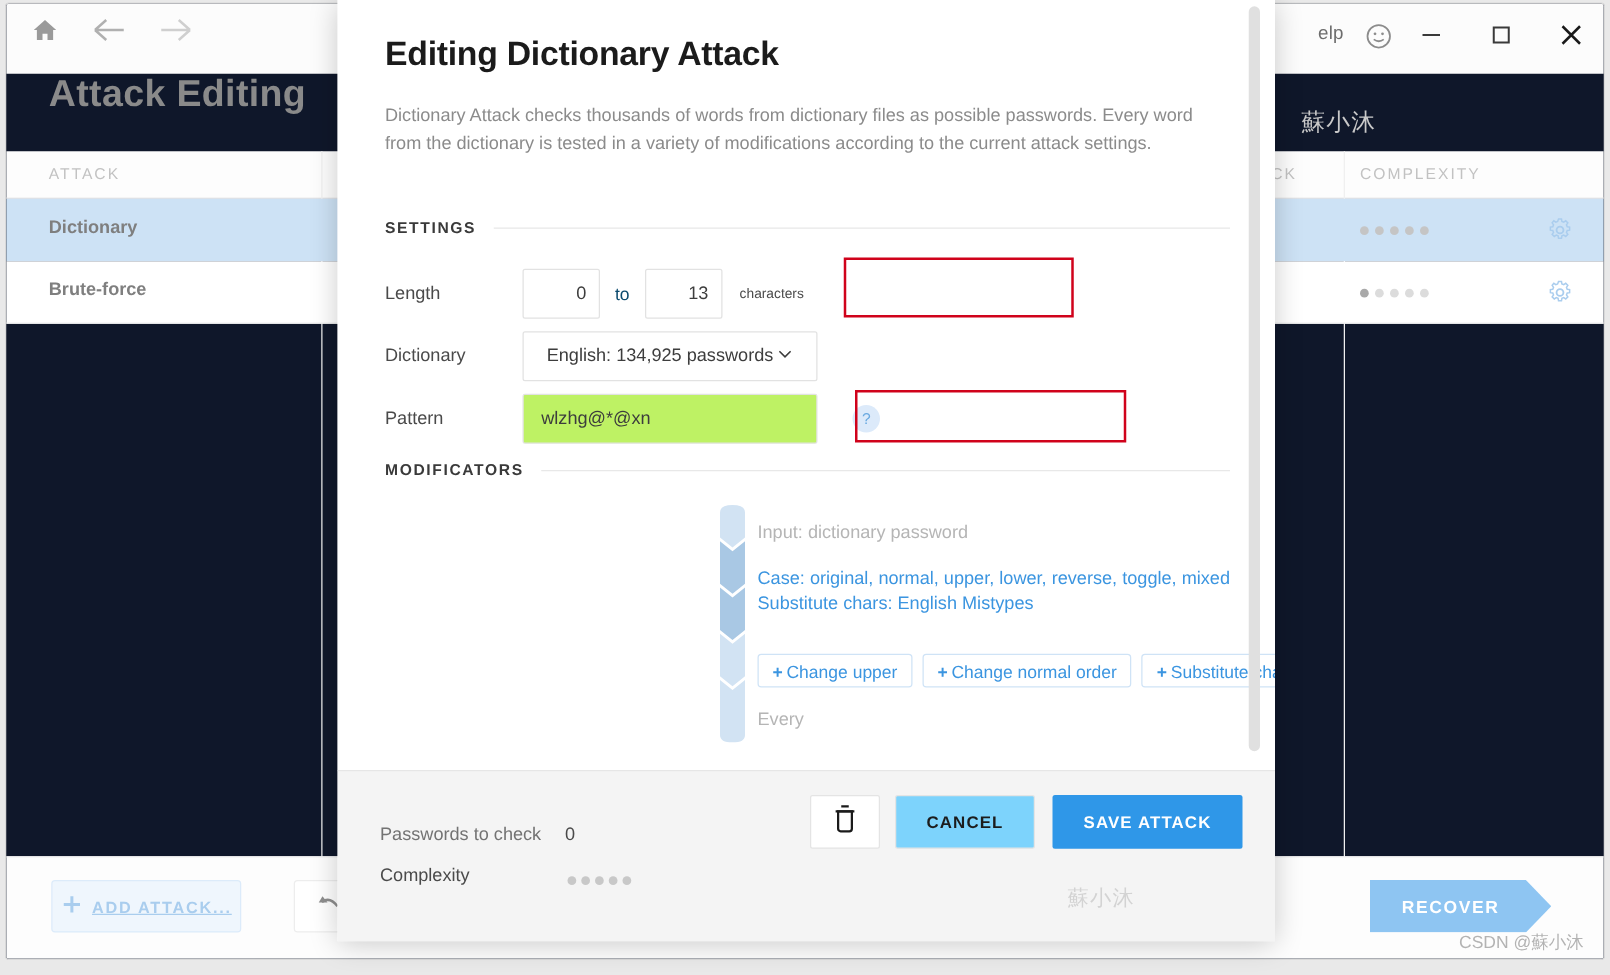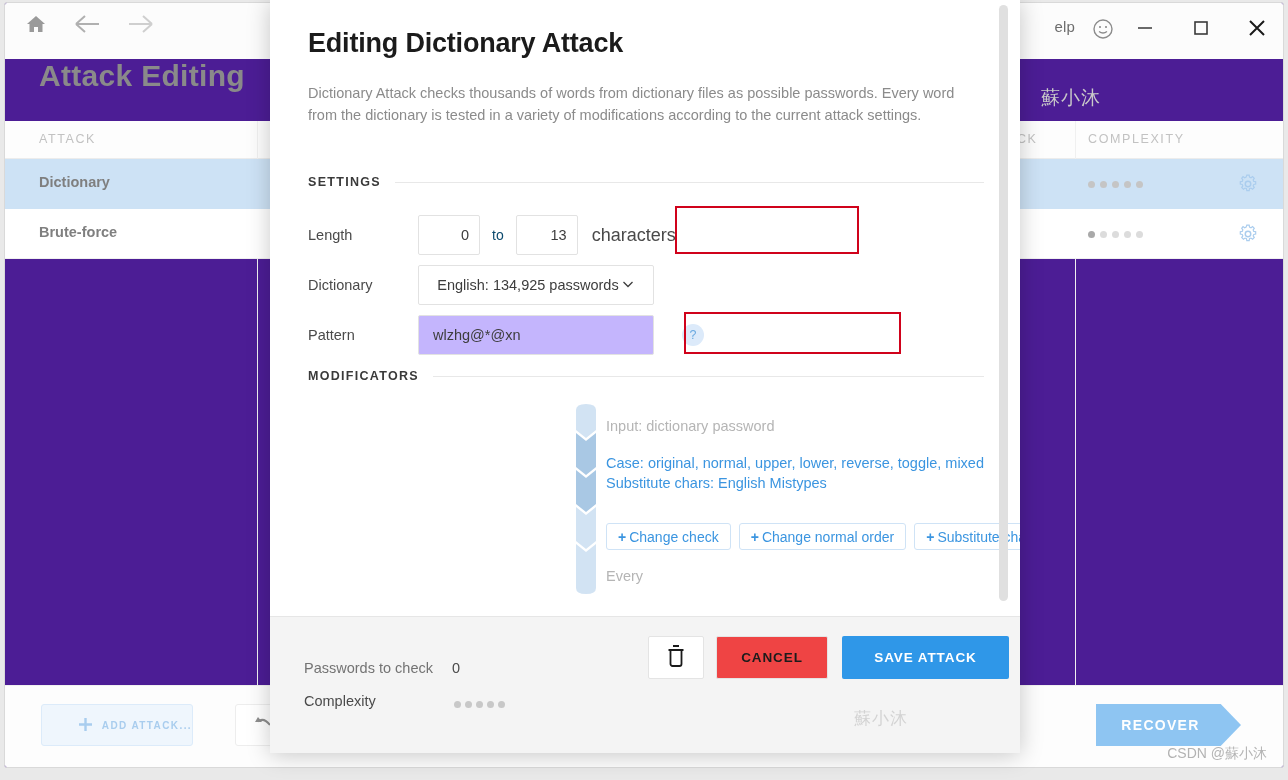--- a/index.html
+++ b/index.html
@@ -7,21 +7,21 @@
     width: 1288px; height: 780px;
     overflow: hidden;
     background: #ffffff;
     font-family: "Liberation Sans", sans-serif;
   }
   #root { position: relative; width: 1288px; height: 780px; background: #e9e9e9; }
 
   
   .app-window {
     position: absolute; left: 4px; top: 2px; width: 1280px; height: 766px;
-    background: #4c1d95; border: 1px solid #d9d9d9; border-radius: 3px;
+    background: #0f172a; border: 1px solid #d9d9d9; border-radius: 3px;
     overflow: hidden;
   }
   .app-titlebar {
     position: absolute; left: 0; top: 0; width: 100%; height: 56px;
     background: #fcfcfc;
   }
   .nav-icons { position: absolute; left: 20px; top: 10px; display: flex; align-items: center; gap: 26px; }
   .nav-icons svg { display: block; }
 
   .help-label {
@@ -72,22 +72,22 @@
   .dot.on2 { background: #a9a9a9; }
   .gear-cell { position: absolute; left: 1232px; top: 14px; }
 
   .app-footer {
     position: absolute; left: 0; bottom: 0; width: 100%; height: 82px;
     background: #fdfdfd; border-top: 1px solid #f0f0f0;
   }
   .add-attack-btn {
     position: absolute; left: 36px; top: 18px; width: 152px; height: 42px;
     background: #eff6fd; border: 1px solid #dcebfa; border-radius: 3px;
-    display: flex; align-items: center; justify-content: flex-end; gap: 8px;
-    font-size: 10px; font-weight: bold; letter-spacing: 1.4px; color: #a9cdee;
+    display: flex; align-items: center; justify-content: center; gap: 8px;
+    font-size: 13px; font-weight: bold; letter-spacing: 1.4px; color: #a9cdee; text-decoration: underline;
   }
   .undo-btn {
     position: absolute; left: 230px; top: 18px; width: 58px; height: 42px;
     background: #ffffff; border: 1px solid #ededed; border-radius: 3px;
     display: flex; align-items: center; justify-content: center;
   }
   .recover-btn {
     position: absolute; right: 42px; top: 18px; width: 145px; height: 42px;
     background: #8ec5f2;
     clip-path: polygon(0 0, 86% 0, 100% 50%, 86% 100%, 0 100%);
@@ -136,30 +136,30 @@
   .row-dict { top: 265px; }
   .row-pattern { top: 315px; }
 
   .num-input {
     width: 62px; height: 40px; background: #fff;
     border: 1px solid #e2e2e2; border-radius: 2px;
     font-size: 14.5px; color: #3d3d3d; text-align: right;
     padding-right: 10px; line-height: 38px;
   }
   .to-word { margin: 0 12px; font-size: 14px; color: #0c4a6e; }
-  .chars-word { margin-left: 14px; font-size: 18px; color: #4a4a4a; text-align: right; }
+  .chars-word { margin-left: 14px; font-size: 11px; color: #4a4a4a; text-align: right; }
 
   .select-box {
     width: 236px; height: 40px; background: #fff;
     border: 1px solid #e2e2e2; border-radius: 2px;
     display: flex; align-items: center; justify-content: center; gap: 2px;
     font-size: 14.5px; color: #3d3d3d;
   }
   .pattern-input {
-    width: 236px; height: 40px; background: #c4b5fd;
+    width: 236px; height: 40px; background: #bef264;
     border: 1px solid #e2e2e2; border-radius: 2px;
     font-size: 14.5px; color: #3d3d3d; padding-left: 14px; line-height: 38px;
   }
   .help-circle {
     margin-left: 28px; width: 22px; height: 22px; border-radius: 50%;
     background: #dceafa; color: #6aa9e0; font-size: 12.5px;
     display: flex; align-items: center; justify-content: center;
   }
 
   
@@ -204,26 +204,26 @@
   .cx-dots { position: absolute; left: 184px; top: 84px; display: flex; gap: 4px; }
   .cx-dot { width: 7px; height: 7px; border-radius: 50%; background: #c8c8c8; }
 
   .btn-trash {
     position: absolute; left: 378px; top: 19px; width: 56px; height: 43px;
     background: #fff; border: 1px solid #e4e4e4; border-radius: 2px;
     display: flex; align-items: center; justify-content: center;
   }
   .btn-cancel {
     position: absolute; left: 446px; top: 19px; width: 112px; height: 43px;
-    background: #ef4444; border: 1px solid #e4e4e4; border-radius: 2px;
+    background: #7dd3fc; border: 1px solid #e4e4e4; border-radius: 2px;
     display: flex; align-items: center; justify-content: center;
     font-size: 13.5px; font-weight: bold; letter-spacing: .9px; color: #1c1c1c;
   }
   .btn-save {
-    position: absolute; left: 572px; top: 19px; width: 167px; height: 43px;
+    position: absolute; left: 572px; top: 19px; width: 152px; height: 43px;
     background: #2f97e8; border-radius: 2px;
     display: flex; align-items: center; justify-content: center;
     font-size: 13.5px; font-weight: bold; letter-spacing: .9px; color: #ffffff;
   }
   .watermark-footer {
     position: absolute; left: 584px; top: 90px;
     font-size: 17px; color: #d3d3d3; letter-spacing: 1px;
   }
 </style>
 </head>
@@ -407,21 +407,21 @@
         </svg>
       </div>
 
       <div class="mods">
         <div class="mod-line muted mod-input">Input: dictionary password</div>
         <div class="mod-line link mod-case">Case: original, normal, upper, lower, reverse, toggle, mixed</div>
         <div class="mod-line link mod-sub">Substitute chars: English Mistypes</div>
         <div class="chip-row">
           <span class="chip">
             <b>+</b>
-            <span>Change check</span>
+            <span>Change upper</span>
           </span>
           <span class="chip">
             <b>+</b>
             <span>Change normal order</span>
           </span>
           <span class="chip">
             <b>+</b>
             <span>Substitute chars</span>
           </span>
         </div>

